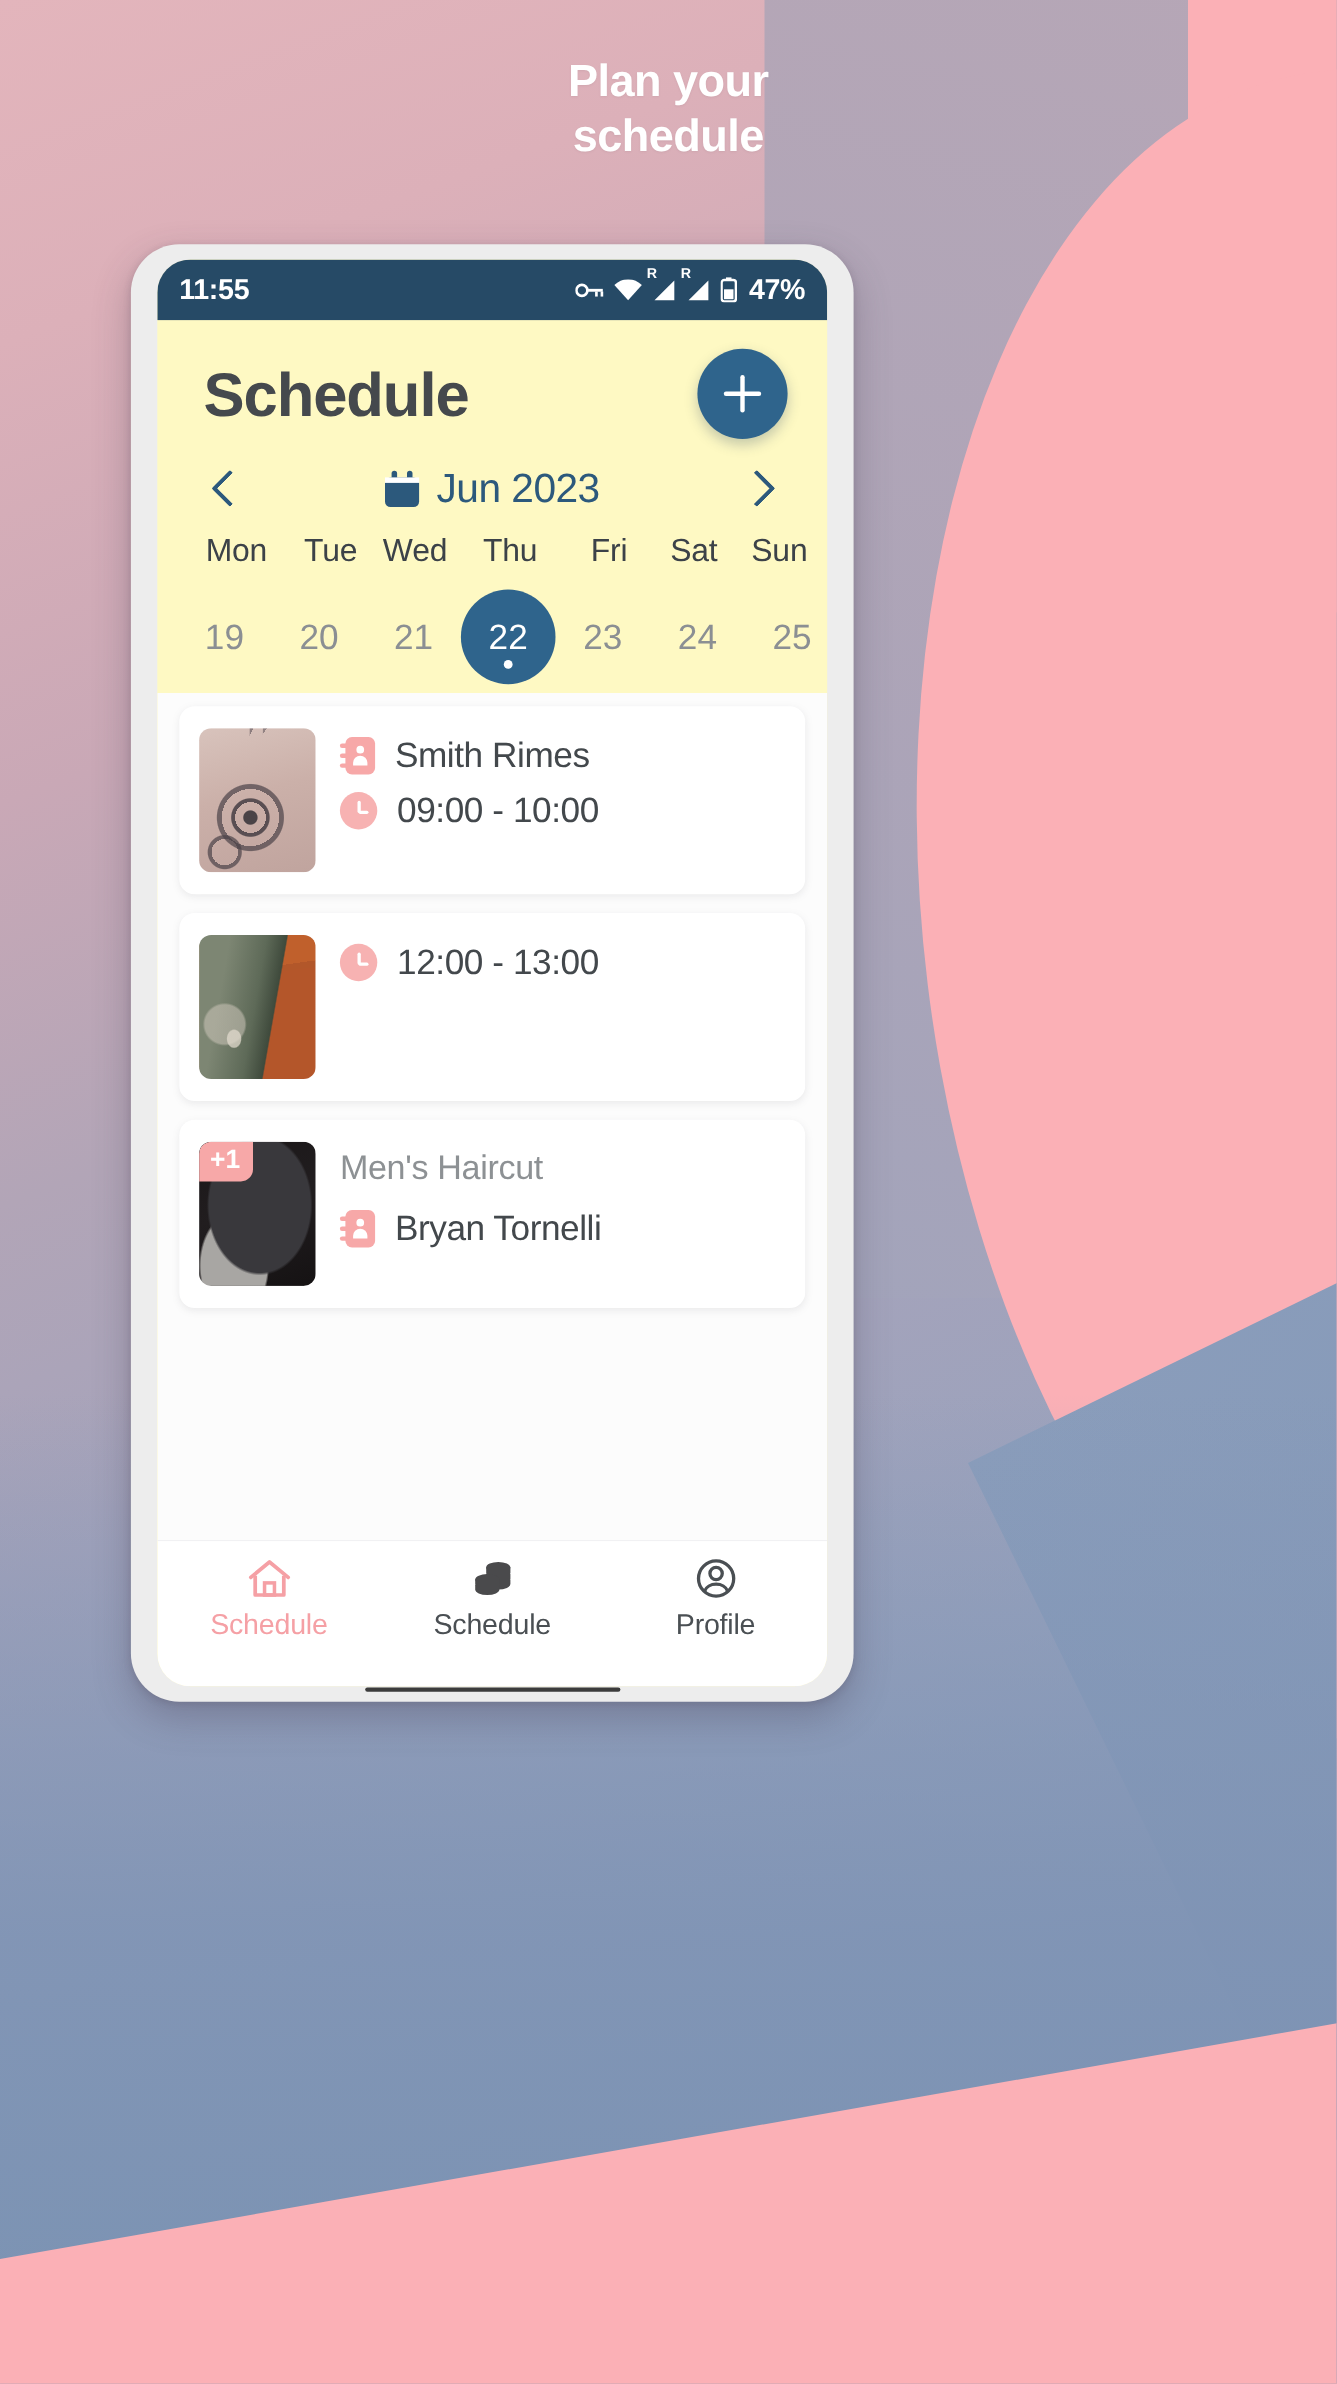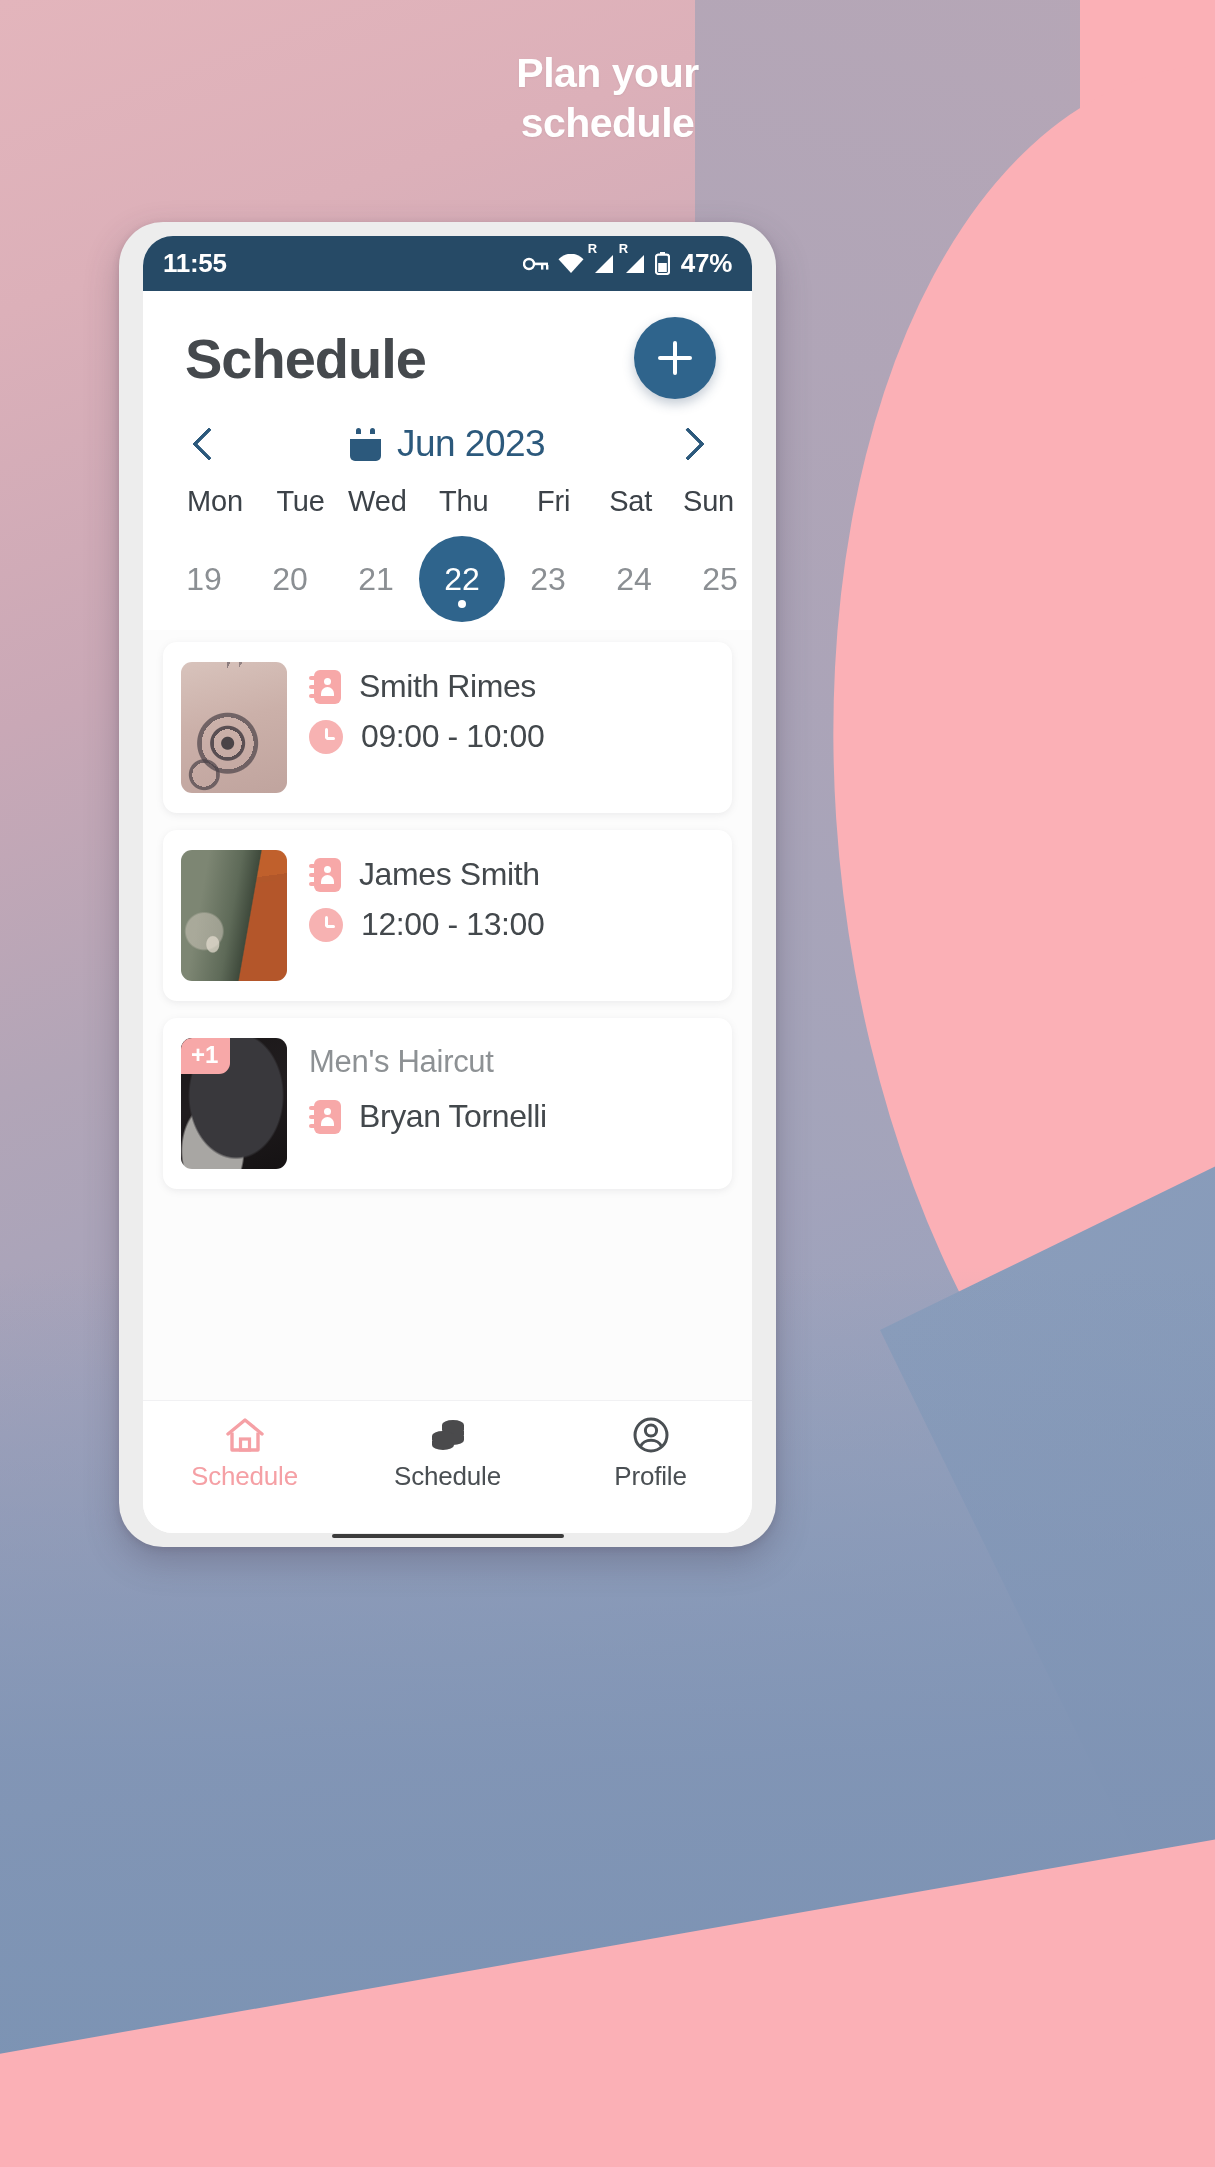--- a/index.html
+++ b/index.html
@@ -120,21 +120,21 @@
     border-radius: 44px;
     box-shadow: 0 14px 34px rgba(70,60,80,0.30), 0 2px 7px rgba(70,60,80,0.18);
     z-index: 6;
   }
   #phone-screen {
     position: absolute;
     left: 24px;
     top: 14px;
     width: 609px;
     height: 1297px;
-    background: #ffffff;
+    background: #fef9c3;
     border-radius: 30px;
     overflow: hidden;
     display: flex;
     flex-direction: column;
   }
 
   
   #status-bar {
     height: 55px;
     background: #264a66;
@@ -676,33 +676,20 @@
             <div class="appt-row">
               <span class="ic-clock"></span>
               <span class="txt">09:00 - 10:00</span>
             </div>
           </div>
         </div>
         <div class="appt-card">
           <div class="appt-thumb thumb-tattoo"></div>
           <div class="appt-info">
             <div class="appt-row">
-              <span class="ic-contact">
-                <span class="rings">
-                  <i></i>
-                  <i></i>
-                  <i></i>
-                </span>
-                <span class="bk"></span>
-                <span class="head"></span>
-                <span class="body2"></span>
-              </span>
-              <span class="txt">James Smith</span>
-            </div>
-            <div class="appt-row">
               <span class="ic-clock"></span>
               <span class="txt">12:00 - 13:00</span>
             </div>
           </div>
         </div>
         <div class="appt-card">
           <div class="appt-thumb thumb-haircut">
             <span class="thumb-badge">+1</span>
           </div>
           <div class="appt-info">

